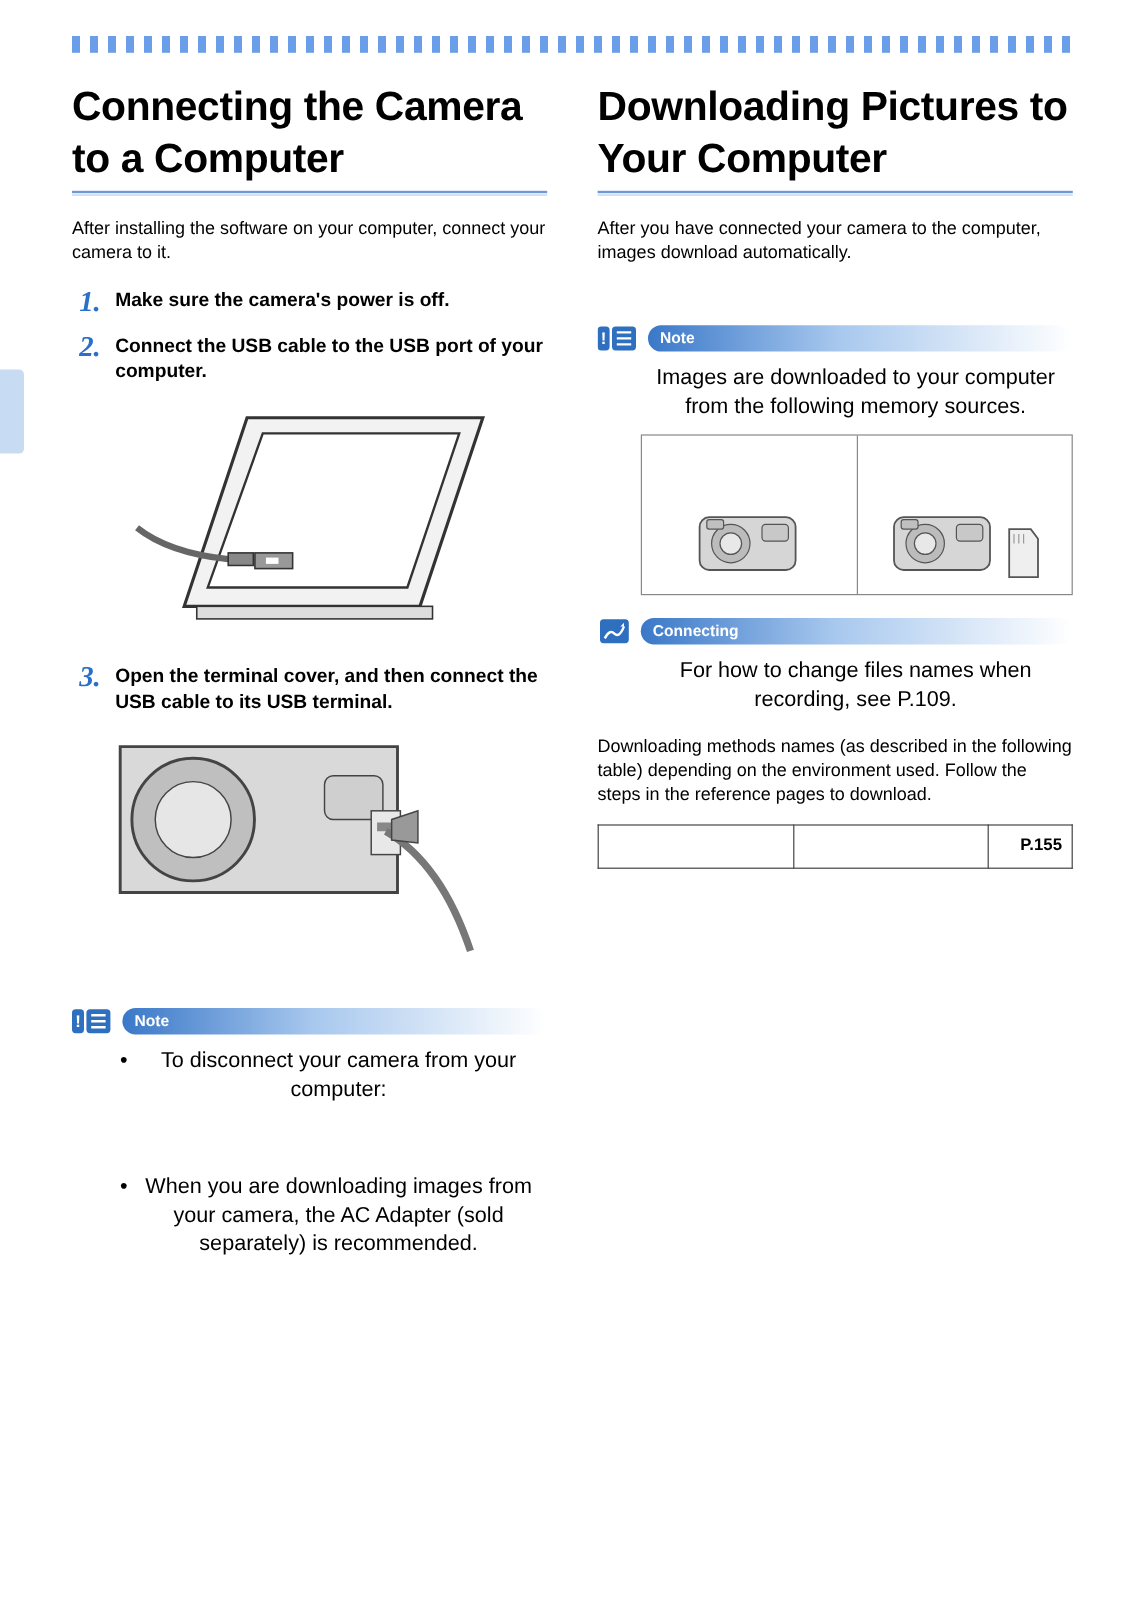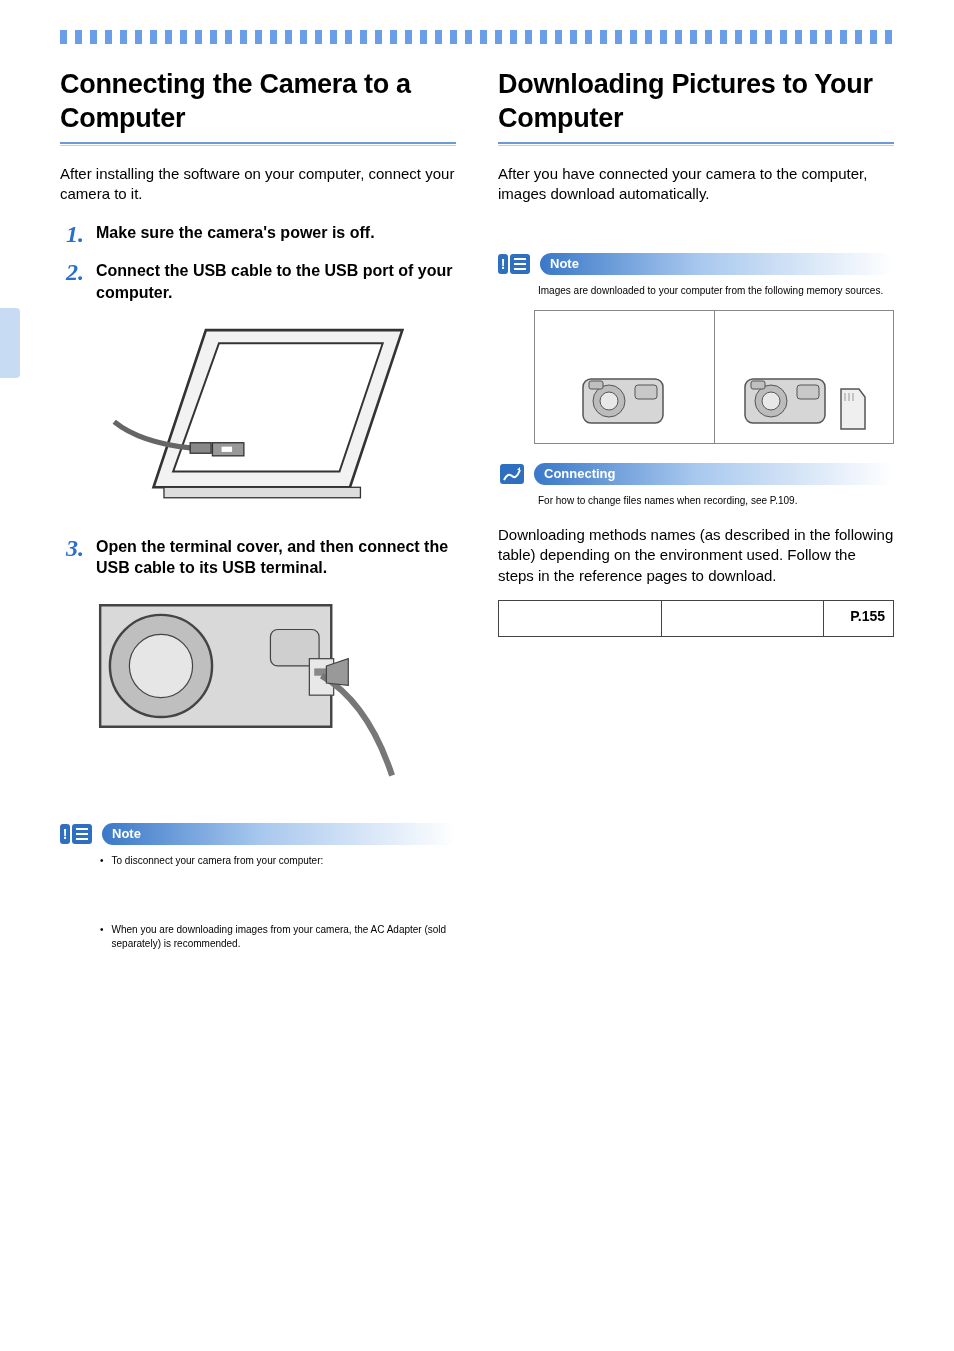--- a/index.html
+++ b/index.html
@@ -30,21 +30,21 @@
   }
   .columns {
     display: flex;
     gap: 42px;
     position: relative;
   }
   .col { flex: 1; min-width: 0; }
   h1 {
     font-family: Arial, Helvetica, sans-serif;
     font-weight: 900;
-    font-size: 27px;
+    font-size: 34px;
     line-height: 1.25;
     margin-bottom: 6px;
     letter-spacing: -0.3px;
   }
   .hr-title {
     border: none;
     border-top: 2px solid #6f99d6;
     border-bottom: 1px solid #bcd0ec;
     height: 4px;
     margin-bottom: 18px;
@@ -99,21 +99,22 @@
     align-items: center;
     padding-left: 10px;
     font-size: 13px;
     font-weight: bold;
     color: #fff;
   }
   .note-pill { background: linear-gradient(90deg, #3a78c8 0%, #a8c8ee 45%, #ffffff 100%); }
   .ref-pill  { background: linear-gradient(90deg, #3a78c8 0%, #a8c8ee 45%, #ffffff 100%); }
   .callout-body {
     padding: 0 6px 0 40px;
-    font-size: 10px;
+    font-size: 18px;
+    text-align: center;
   }
   .bullet { display: flex; gap: 8px; margin-bottom: 14px; }
   .bullet-dot { flex-shrink: 0; }
   .sources-box {
     border: 1px solid #888;
     margin: 12px 0 18px 36px;
     display: flex;
   }
   .sources-cell {
     flex: 1;

